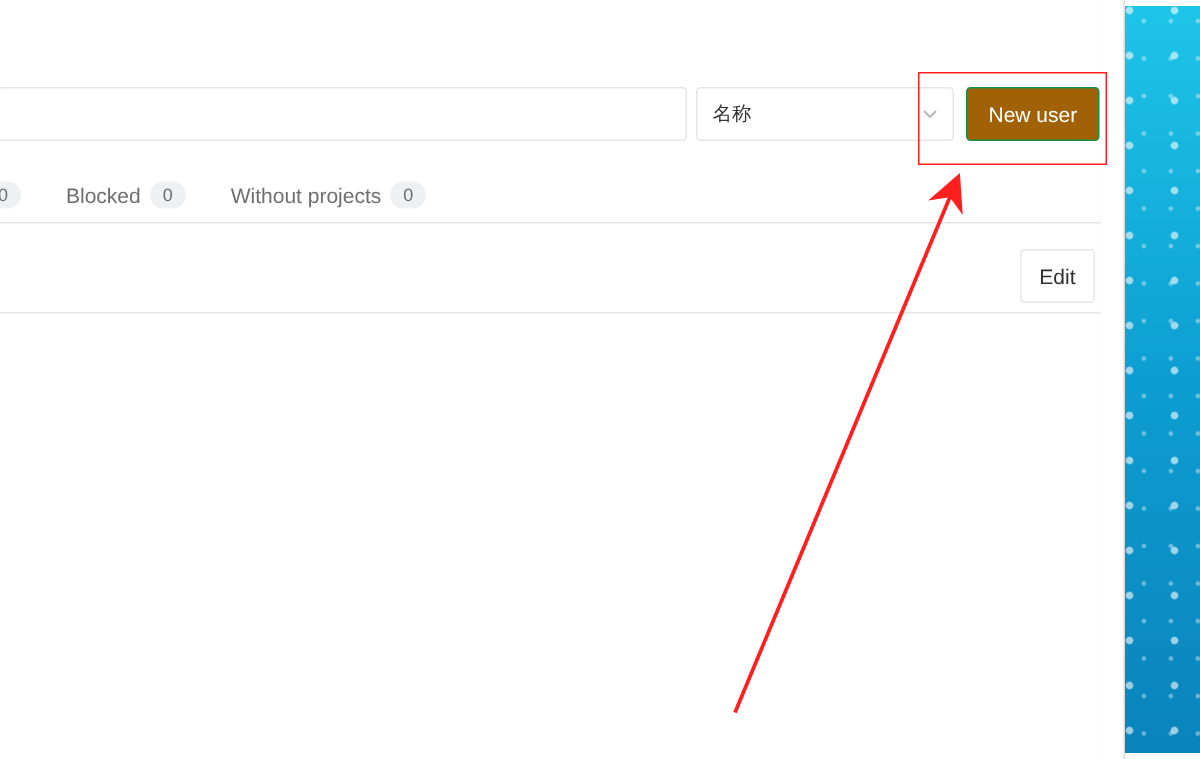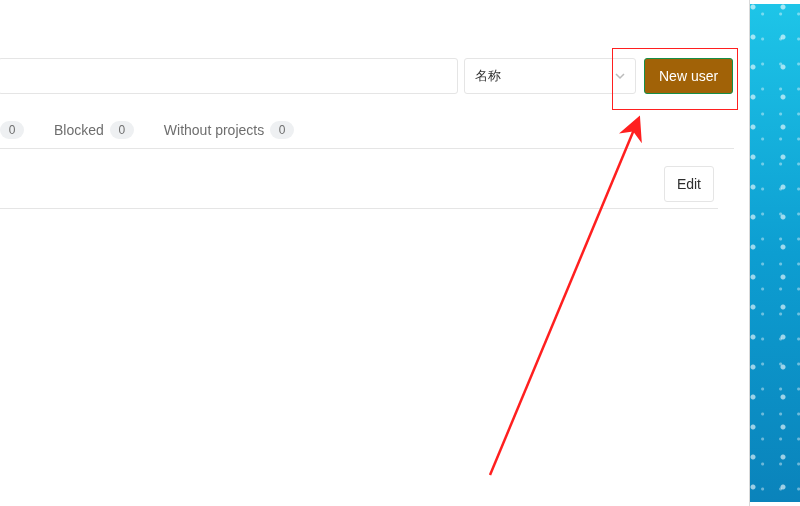--- a/index.html
+++ b/index.html
@@ -136,21 +136,21 @@
     left: 0;
     right: 0;
     top: 112px;
     height: 36px;
     border-bottom: 1px solid #e5e5e5;
     display: flex;
     align-items: center;
     gap: 30px;
     color: #6e6e6e;
     font-size: 14px;
-    padding-left: 14px;
+    padding-left: 4px;
   }
   .tab {
     display: flex;
     align-items: center;
     gap: 6px;
     height: 100%;
     cursor: pointer;
   }
   .tab .badge {
     display: inline-flex;
@@ -166,21 +166,21 @@
   }
   .tab.partial {
     
     margin-left: -20px;
   }
 
   
   .list-row {
     position: absolute;
     left: 0;
-    right: 16px;
+    right: 0;
     top: 160px;
     height: 48px;
     border-bottom: 1px solid #e5e5e5;
     display: flex;
     align-items: center;
   }
   .edit-btn {
     margin-left: auto;
     margin-right: 4px;
     height: 34px;

